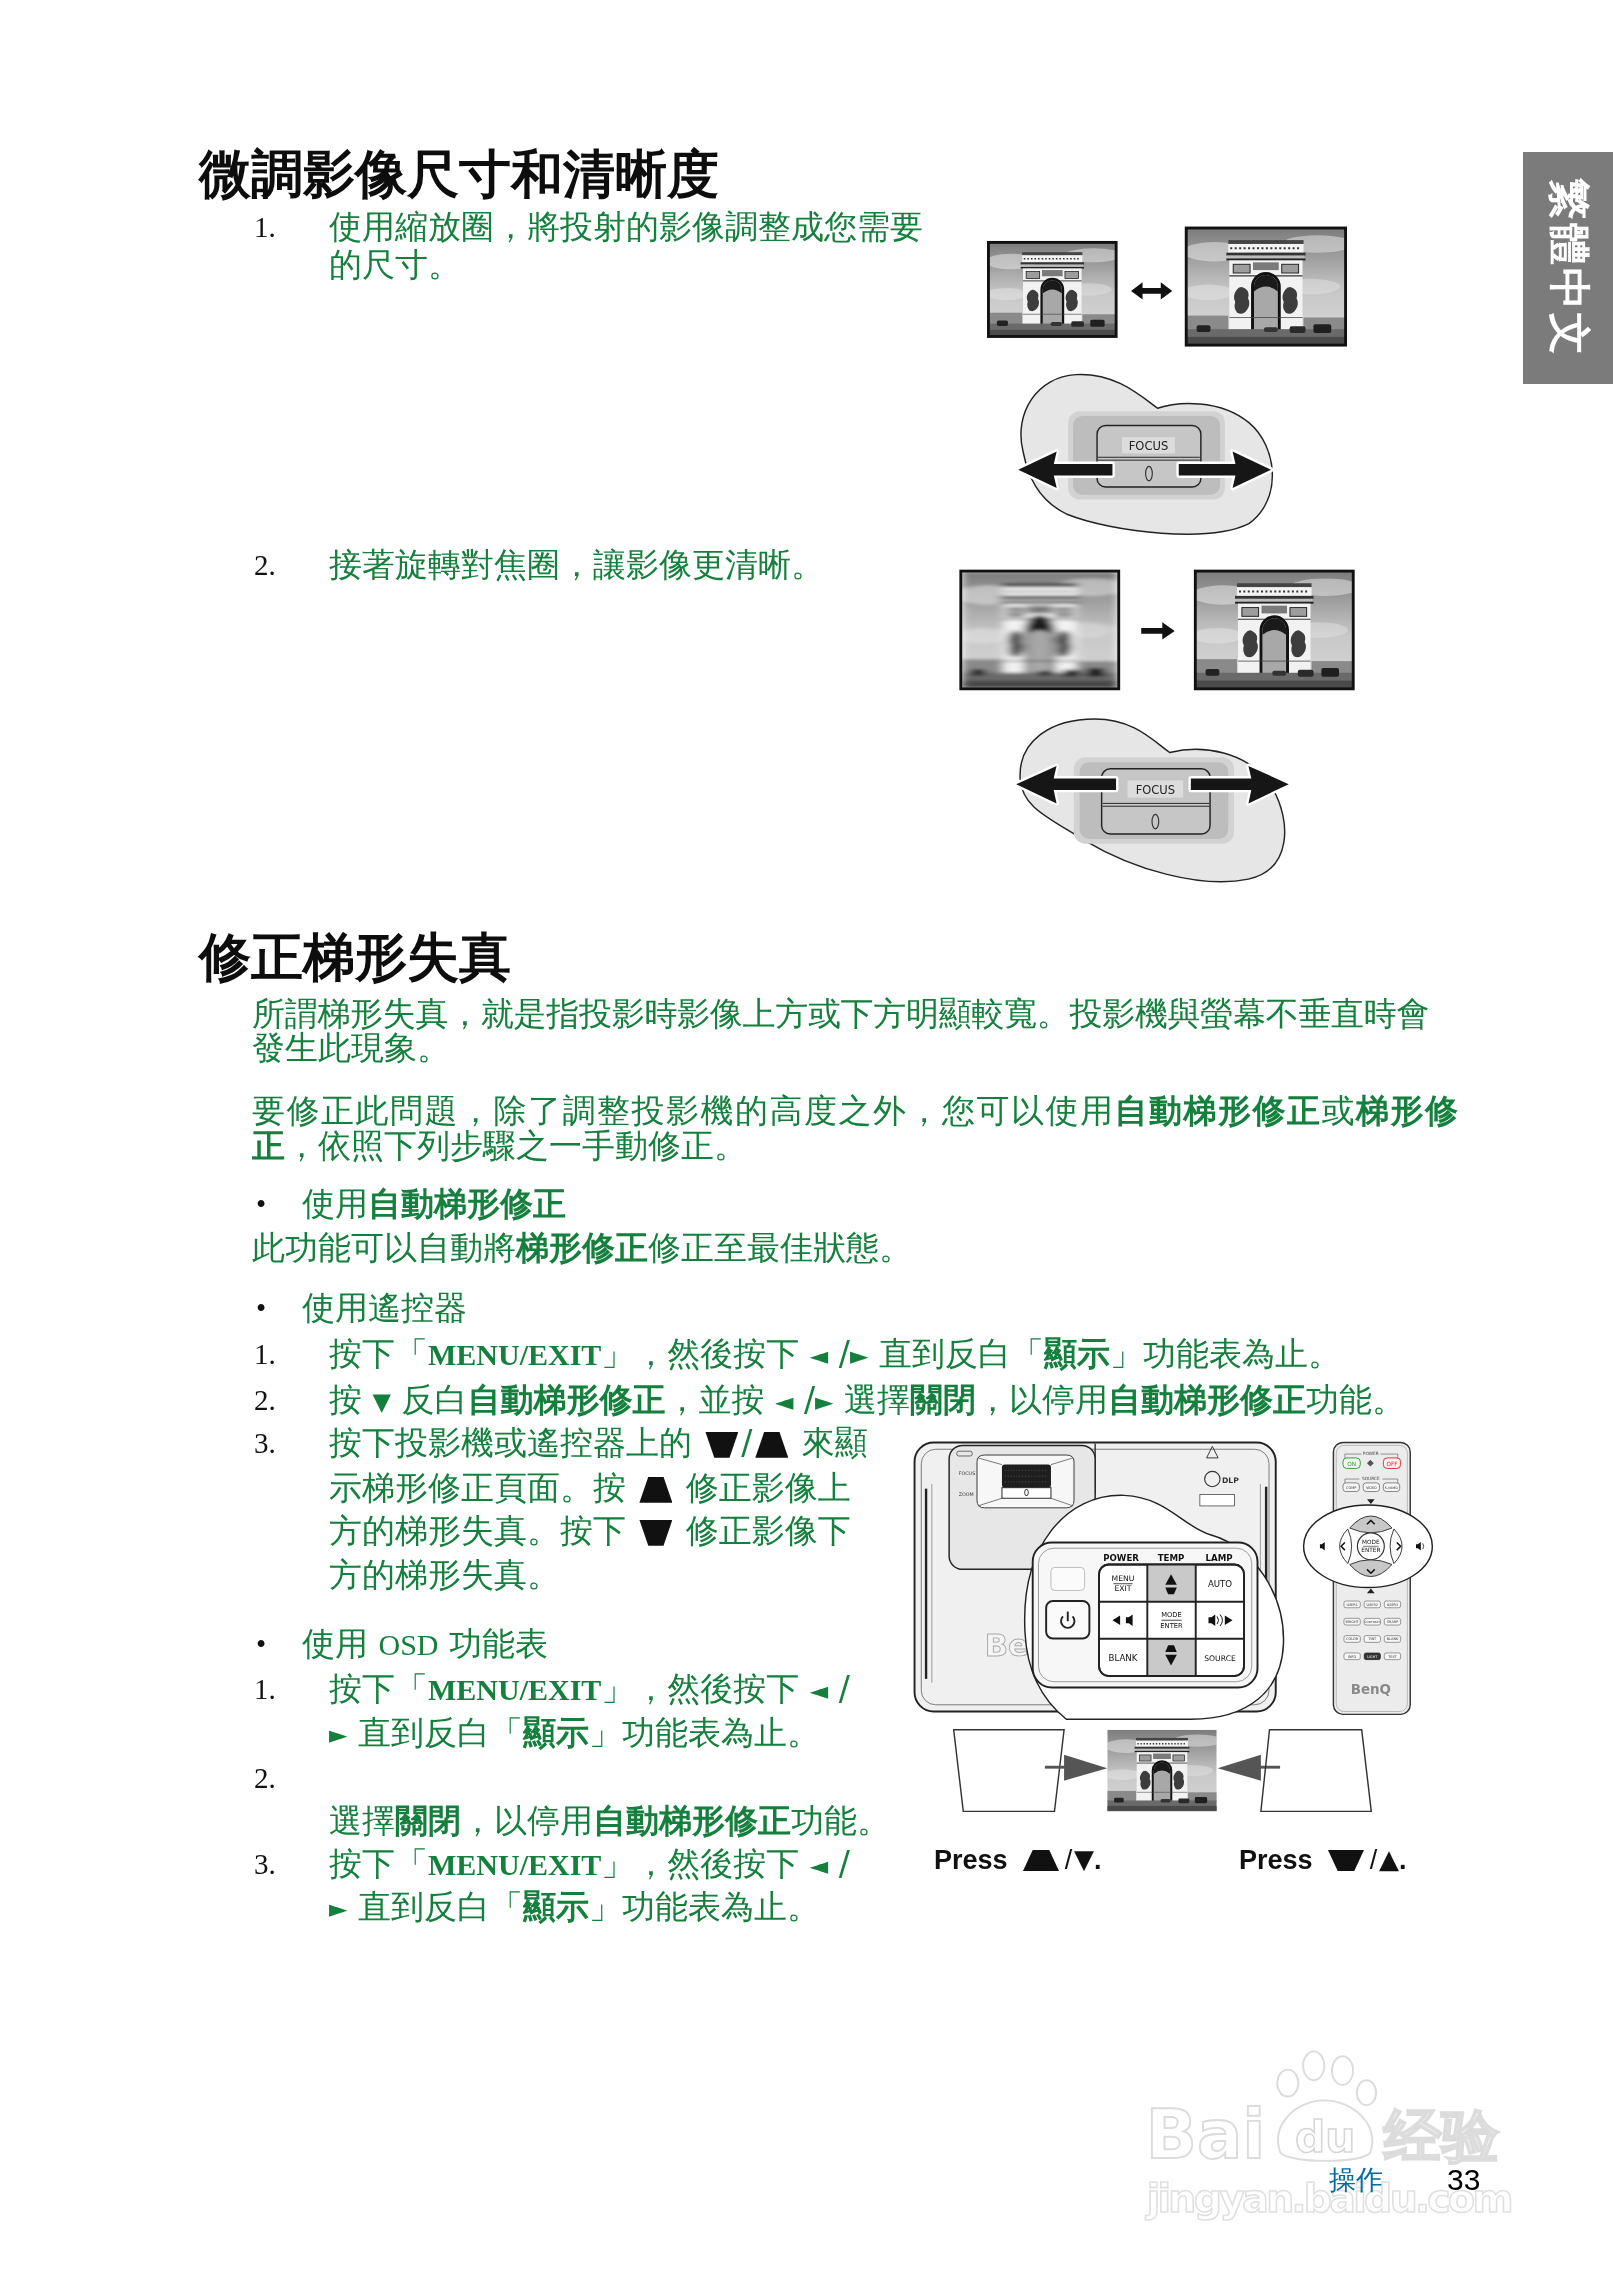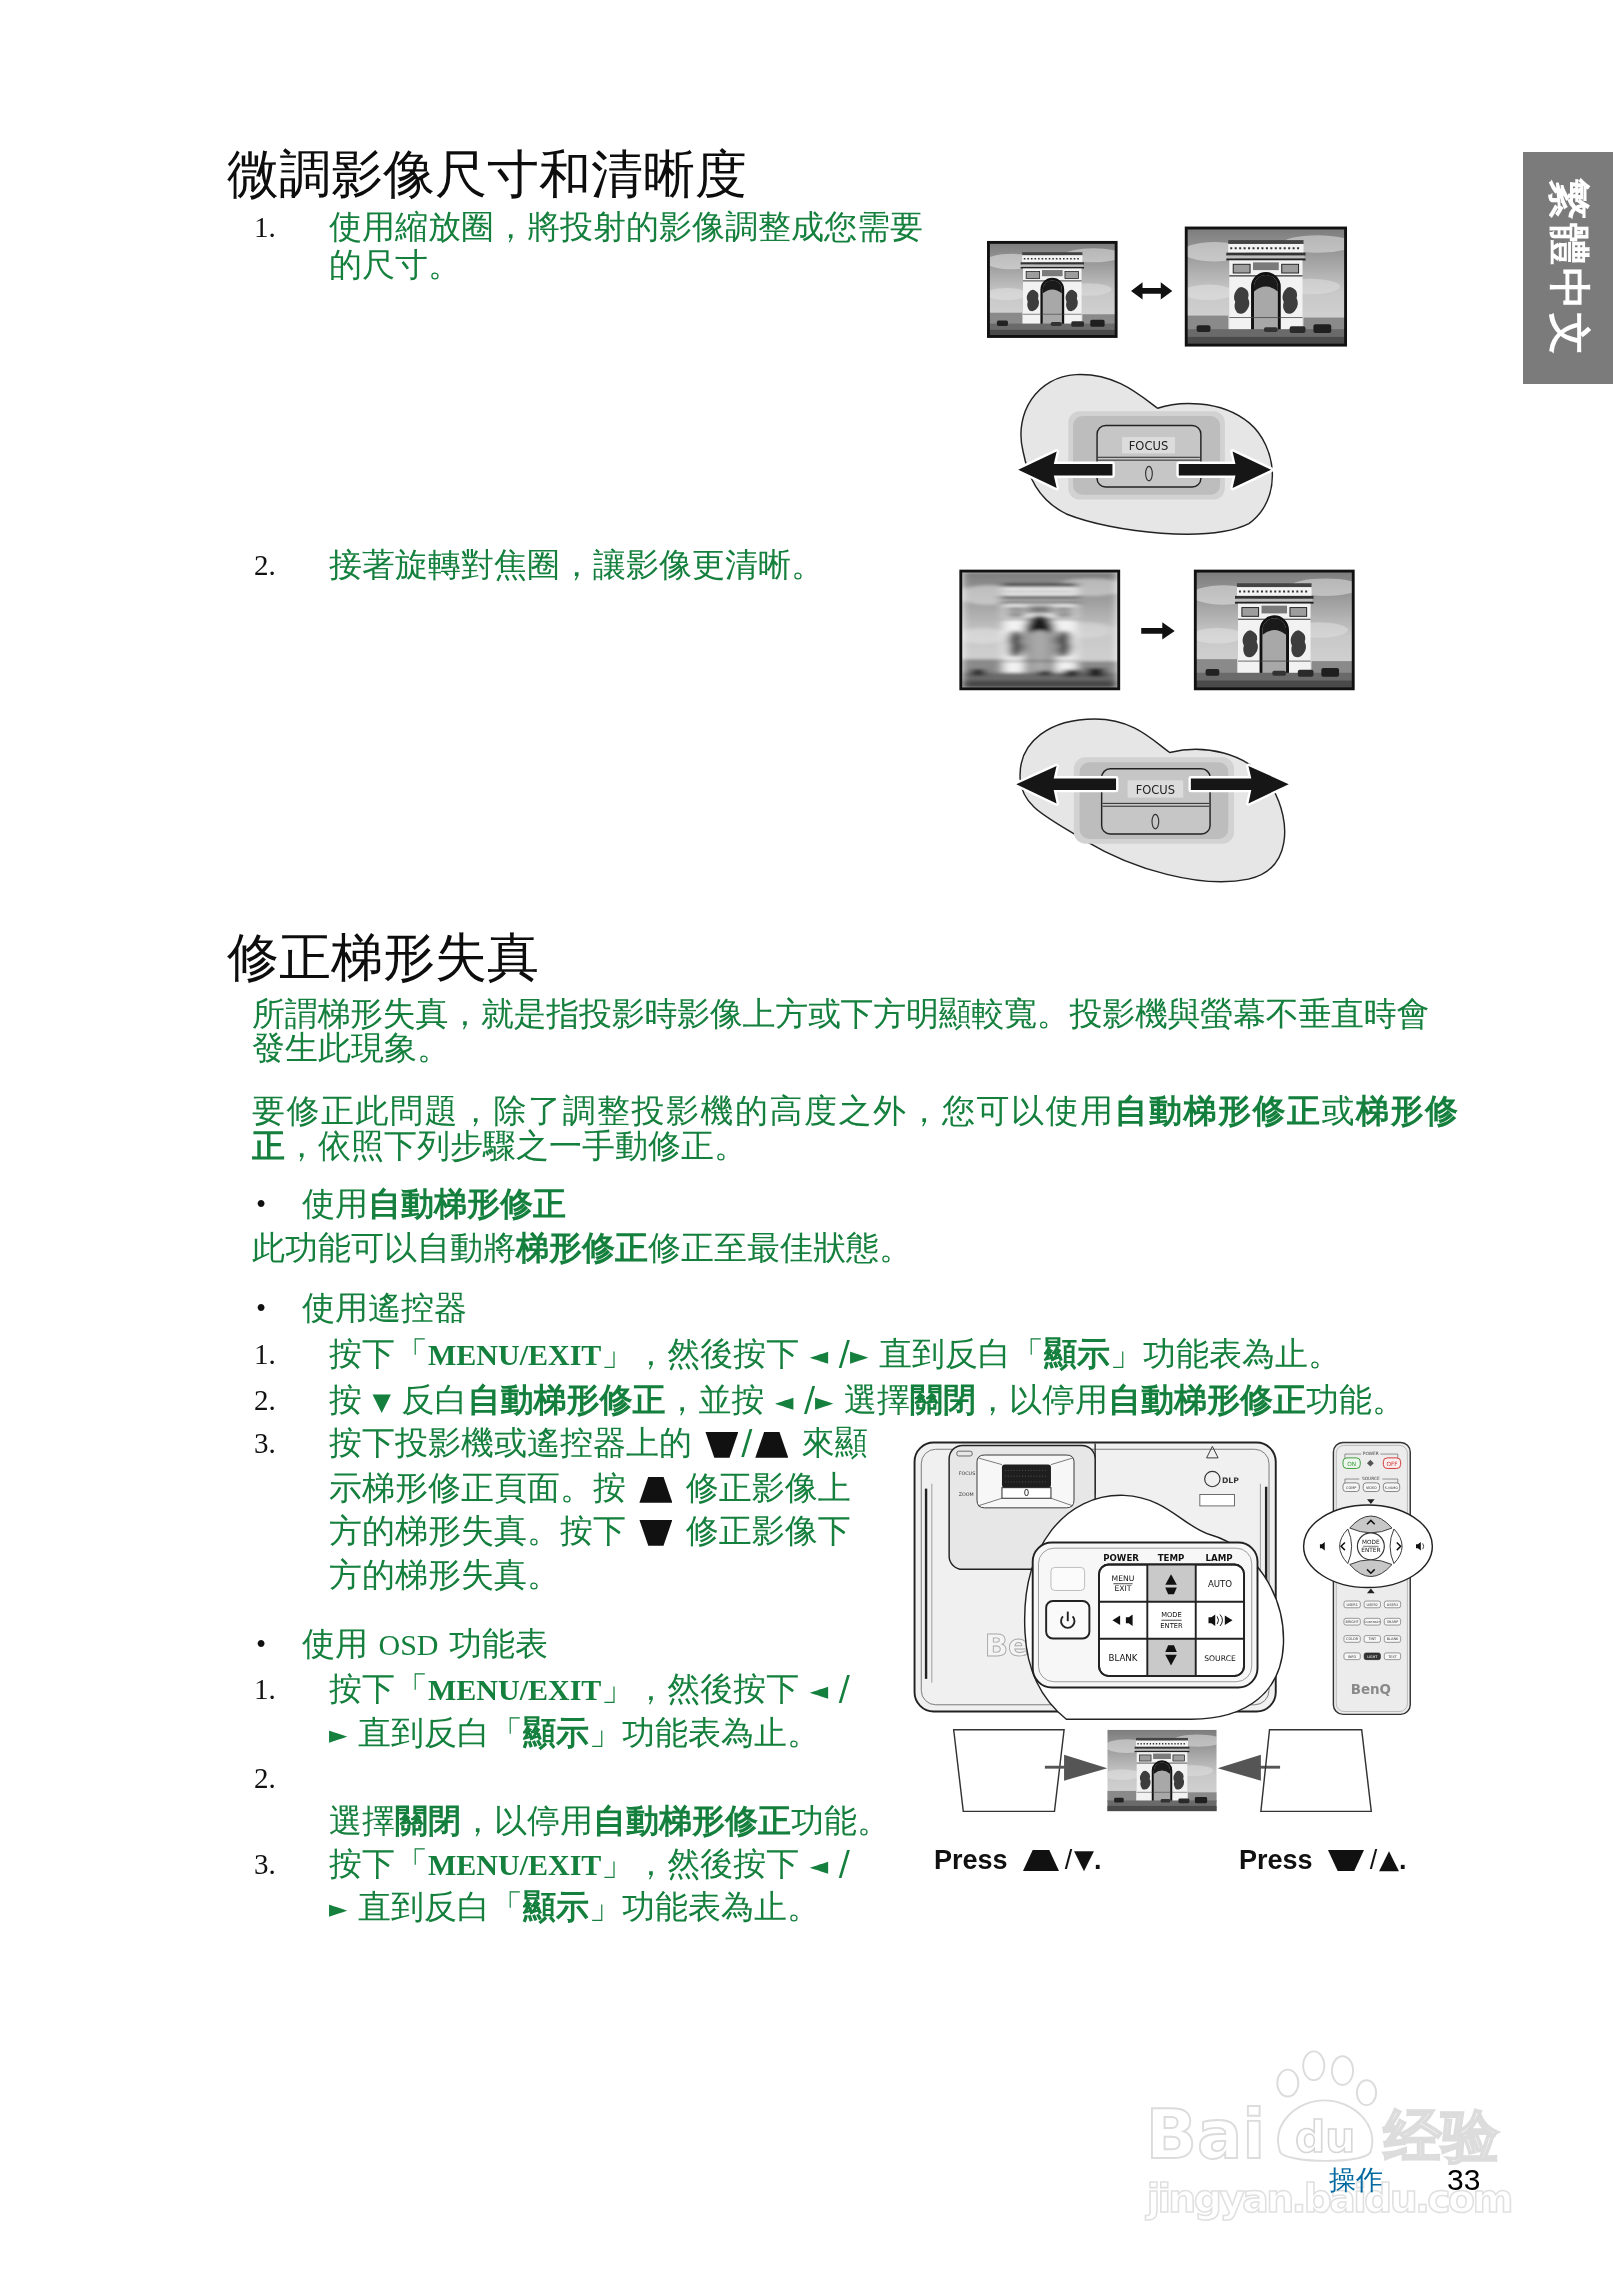--- a/index.html
+++ b/index.html
@@ -1,18 +1,18 @@
 <!DOCTYPE html>
 <html><head>
 <meta charset="utf-8">
 <style>
   html, body { margin:0; padding:0; background:#ffffff; }
   #page { position:relative; width:1614px; height:2286px; overflow:hidden; background:#ffffff;
           font-family:"DejaVu Sans", sans-serif; color:#111111; }
-  .h1 { position:absolute; font-size:52px; line-height:58px; height:58px; font-weight:normal; white-space:nowrap; color:#0d0d0d;margin-left:28px; }
+  .h1 { position:absolute; font-size:52px; line-height:58px; height:58px; font-weight:bold; white-space:nowrap; color:#0d0d0d; }
   .tl { position:absolute; font-size:33px; line-height:38px; height:38px; white-space:nowrap; color:#15803d; }
   .num { position:absolute; font-family:"Liberation Serif", serif; font-size:29px; line-height:38px; height:38px; color:#111; }
   .bullet { position:absolute; font-family:"Liberation Serif", serif; font-size:29px; line-height:38px; color:#111; }
   .b { font-weight:bold; }
   .serif { font-family:"Liberation Serif", serif; font-size:30px; }
   .tri { font-family:"DejaVu Sans", sans-serif; font-size:24px; vertical-align:1px; }
   .trap { display:inline-block; width:33px; height:26px; background:#111; vertical-align:-3.8px; margin:0 2.9px; }
   .trap-up { clip-path:polygon(27% 0, 73% 0, 100% 100%, 0 100%); }
   .trap-down { clip-path:polygon(0 0, 100% 0, 73% 100%, 27% 100%); }
   .side-tab { position:absolute; left:1523px; top:152px; width:91px; height:232px; background:#7b7b7b;

